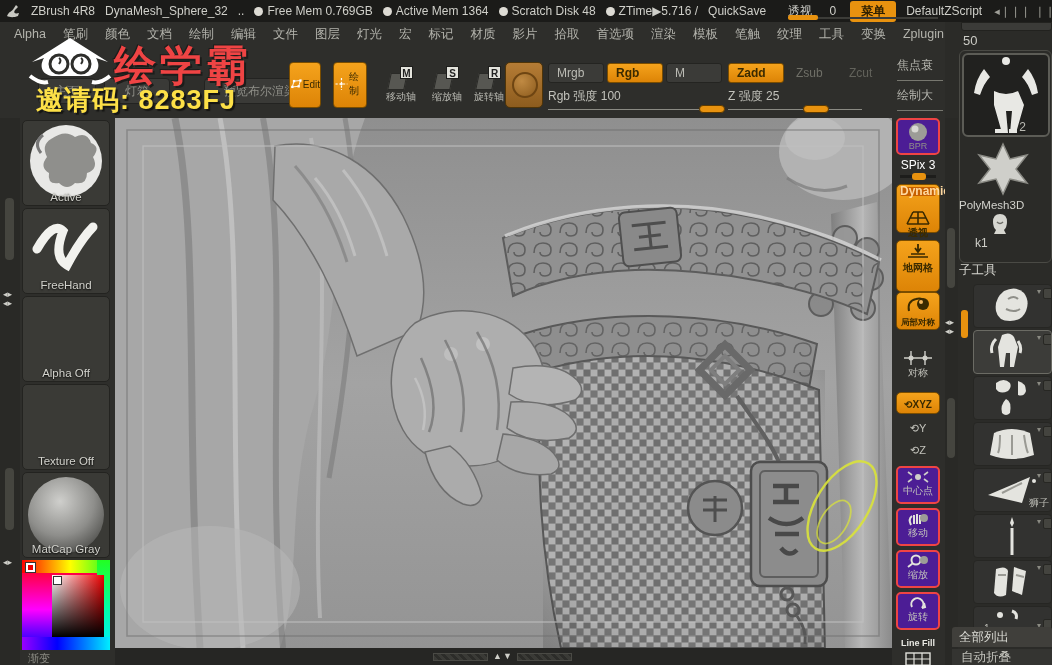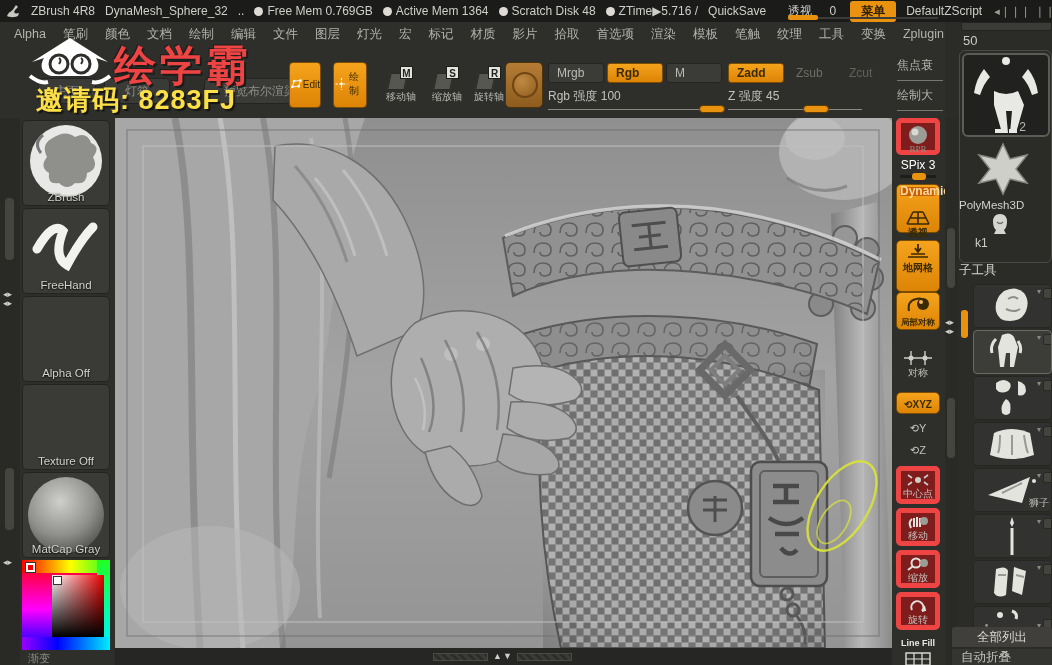--- a/index.html
+++ b/index.html
@@ -88,21 +88,21 @@
   
   #bottombar { position:absolute; left:115px; top:648px; width:777px; height:17px; background:#262624; }
   .hatch { position:absolute; top:5px; height:8px; width:55px; border:1px solid #4a4a45;
     background:repeating-linear-gradient(45deg,#3a3a36 0 3px,#2c2c29 3px 6px); }
   #bb-tris { position:absolute; top:3px; color:#cfcfc9; font-size:9px; letter-spacing:1px; }
 
   
   #rshelf { position:absolute; left:892px; top:118px; width:53px; height:547px; background:#2e2e2b; }
   .rbtn { position:absolute; left:4px; width:44px; border-radius:5px; text-align:center; }
   .rbtn.orange { background:linear-gradient(#f5a31c,#dd8406); border:1px solid #7a4d00; color:#3a2a00; }
-  .rbtn.grey { background:#7f1d1d; border:5px solid #ef4444; color:#c2c2bb;font-family:Liberation Serif, serif; }
+  .rbtn.grey { background:#4c1d95; border:2px solid #ef4444; color:#c2c2bb; }
   .rbtn.bare { background:transparent; border:none; color:#c2c2bb; }
   .rbtn .rlabel { font-size:10px; display:block; padding-bottom:2px; font-weight:bold; }
   .rbtn .rico { display:block; margin:2px auto 0; }
   .dyn-strip { display:block; margin:2px 3px 12px; background:#c65f00; color:#ffd9a0; font-size:12px; font-weight:bold;
     border-radius:2px; line-height:9px; }
   #spix-wrap { position:absolute; left:2px; top:40px; width:48px; text-align:center; color:#ffffff; font-size:12px; }
   #spix-track { position:relative; margin:3px 6px 0; height:3px; background:#1d1d1b; }
   #spix-knob { position:absolute; left:12px; top:-2px; width:14px; height:7px; background:#e8920f; border-radius:3px; }
   .linefill-hdr { font-size:9px; font-weight:bold; color:#e8e8e2; }
 
@@ -122,21 +122,21 @@
   .st-row { position:absolute; left:28px; width:79px; height:44px; background:#323230; border:1px solid #262623;
     border-radius:4px; overflow:hidden; }
   .st-row.sel { background:#3c3c39; border-color:#6b6b64; }
   .st-eye { position:absolute; right:-6px; top:3px; width:14px; height:11px; background:#44443f;
     border:1px solid #272723; border-radius:2px; }
   .st-caret { position:absolute; right:10px; top:2px; color:#8a8a82; font-size:8px; }
   #st-indicator { position:absolute; left:16px; top:288px; width:7px; height:28px; background:#e8920f; border-radius:3px; }
   #lion-label { position:absolute; right:2px; bottom:1px; font-size:10px; color:#bdbdb6; }
   #st-count1 { position:absolute; left:10px; top:16px; font-size:10px; color:#bdbdb6; }
   #list-all { position:absolute; left:7px; top:605px; width:100px; height:20px; background:#403f3b;
-    font-size:12.5px; color:#dadad4; display:flex; align-items:center; padding-left:25px; border-radius:3px 3px 0 0; }
+    font-size:12.5px; color:#dadad4; display:flex; align-items:center; padding-left:7px; border-radius:3px 3px 0 0; }
   #auto-collapse { position:absolute; left:7px; top:627px; width:100px; height:17px; background:#343431;
     font-size:12.5px; color:#c2c2bb; display:flex; align-items:center; padding-left:9px; }
 </style>
 </head>
 <body>
 
 <div id="stage">
 
   <div id="titlebar">
     <span class="seg" style="margin-left:5px">
@@ -259,21 +259,21 @@
     <div class="chip on" style="left:728px;width:56px">Zadd</div>
     <div class="chip ghost" style="left:787px;width:50px">Zsub</div>
     <div class="chip ghost" style="left:840px;width:44px;color:#62625b">Zcut</div>
 
     <span class="sl-label" style="left:548px">
       <span>Rgb 强度</span>&nbsp;<span>100</span></span>
     <span class="sl-track" style="left:548px;width:177px"></span>
     <span class="sl-knob" style="left:699px"></span>
 
     <span class="sl-label" style="left:728px">
-      <span>Z 强度</span>&nbsp;<span>45</span></span>
+      <span>Z 强度</span>&nbsp;<span>25</span></span>
     <span class="sl-track" style="left:728px;width:134px"></span>
     <span class="sl-knob" style="left:803px"></span>
 
     <span class="cut-label" style="left:897px;top:11px">焦点衰</span>
     <span class="cut-line" style="left:897px;top:34px;width:46px"></span>
     <span class="cut-label" style="left:897px;top:41px">绘制大</span>
     <span class="cut-line" style="left:897px;top:64px;width:46px"></span>
   </div>
 
   <div id="wm">
@@ -295,21 +295,21 @@
     <span class="strip-arrows" style="top:440px">◂▸</span>
   </div>
 
   <div id="sidebar">
     <div class="thumb" style="top:2px">
       <svg width="86" height="84" viewBox="0 0 86 84">
         <circle cx="43" cy="40" r="36" fill="#e8e8e6"></circle>
         <path d="M28 18 q14 -10 24 -2 q12 -6 16 6 q10 4 2 14 q6 12 -6 16 q0 12 -12 10 q-8 8 -16 0 q-12 2 -10 -10 q-10 -6 -2 -16 q-6 -12 4 -18" fill="#8f8f8c"></path>
         <path d="M20 14 q-10 8 -2 18" fill="none" stroke="#777" stroke-width="3"></path>
       </svg>
-      <span class="tlabel">ZBrush</span>
+      <span class="tlabel">Active</span>
     </div>
     <div class="thumb" style="top:90px">
       <svg width="86" height="84" viewBox="0 0 86 84">
         <path d="M14 40 Q30 12 40 22 Q30 48 44 56 Q58 30 70 18" fill="none" stroke="#f2f2ee" stroke-width="9" stroke-linecap="round"></path>
       </svg>
       <span class="tlabel">FreeHand</span>
     </div>
     <div class="thumb" style="top:178px">
       <span class="tlabel">Alpha Off</span>
     </div>

